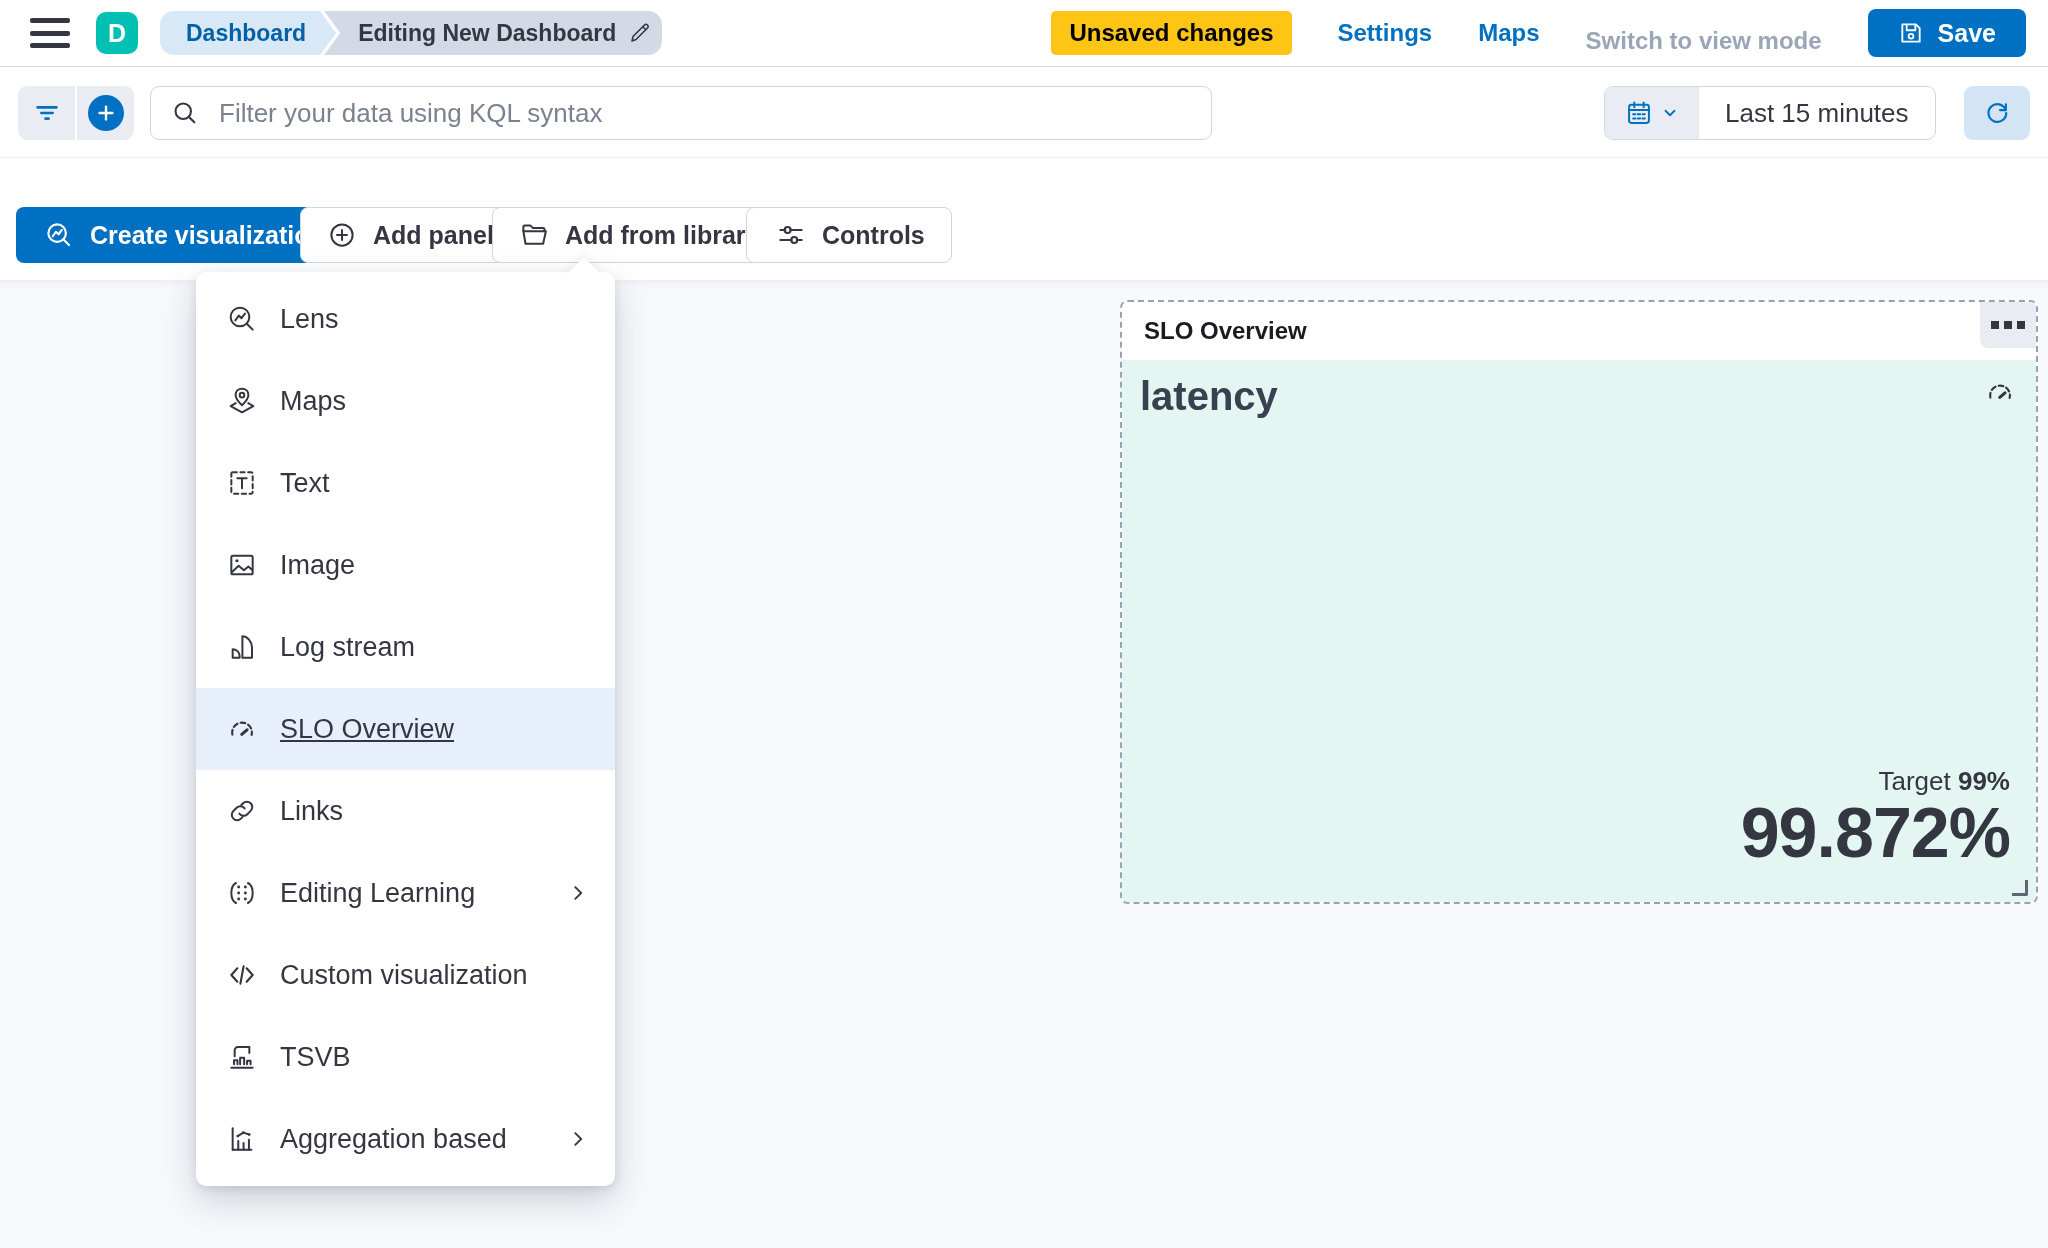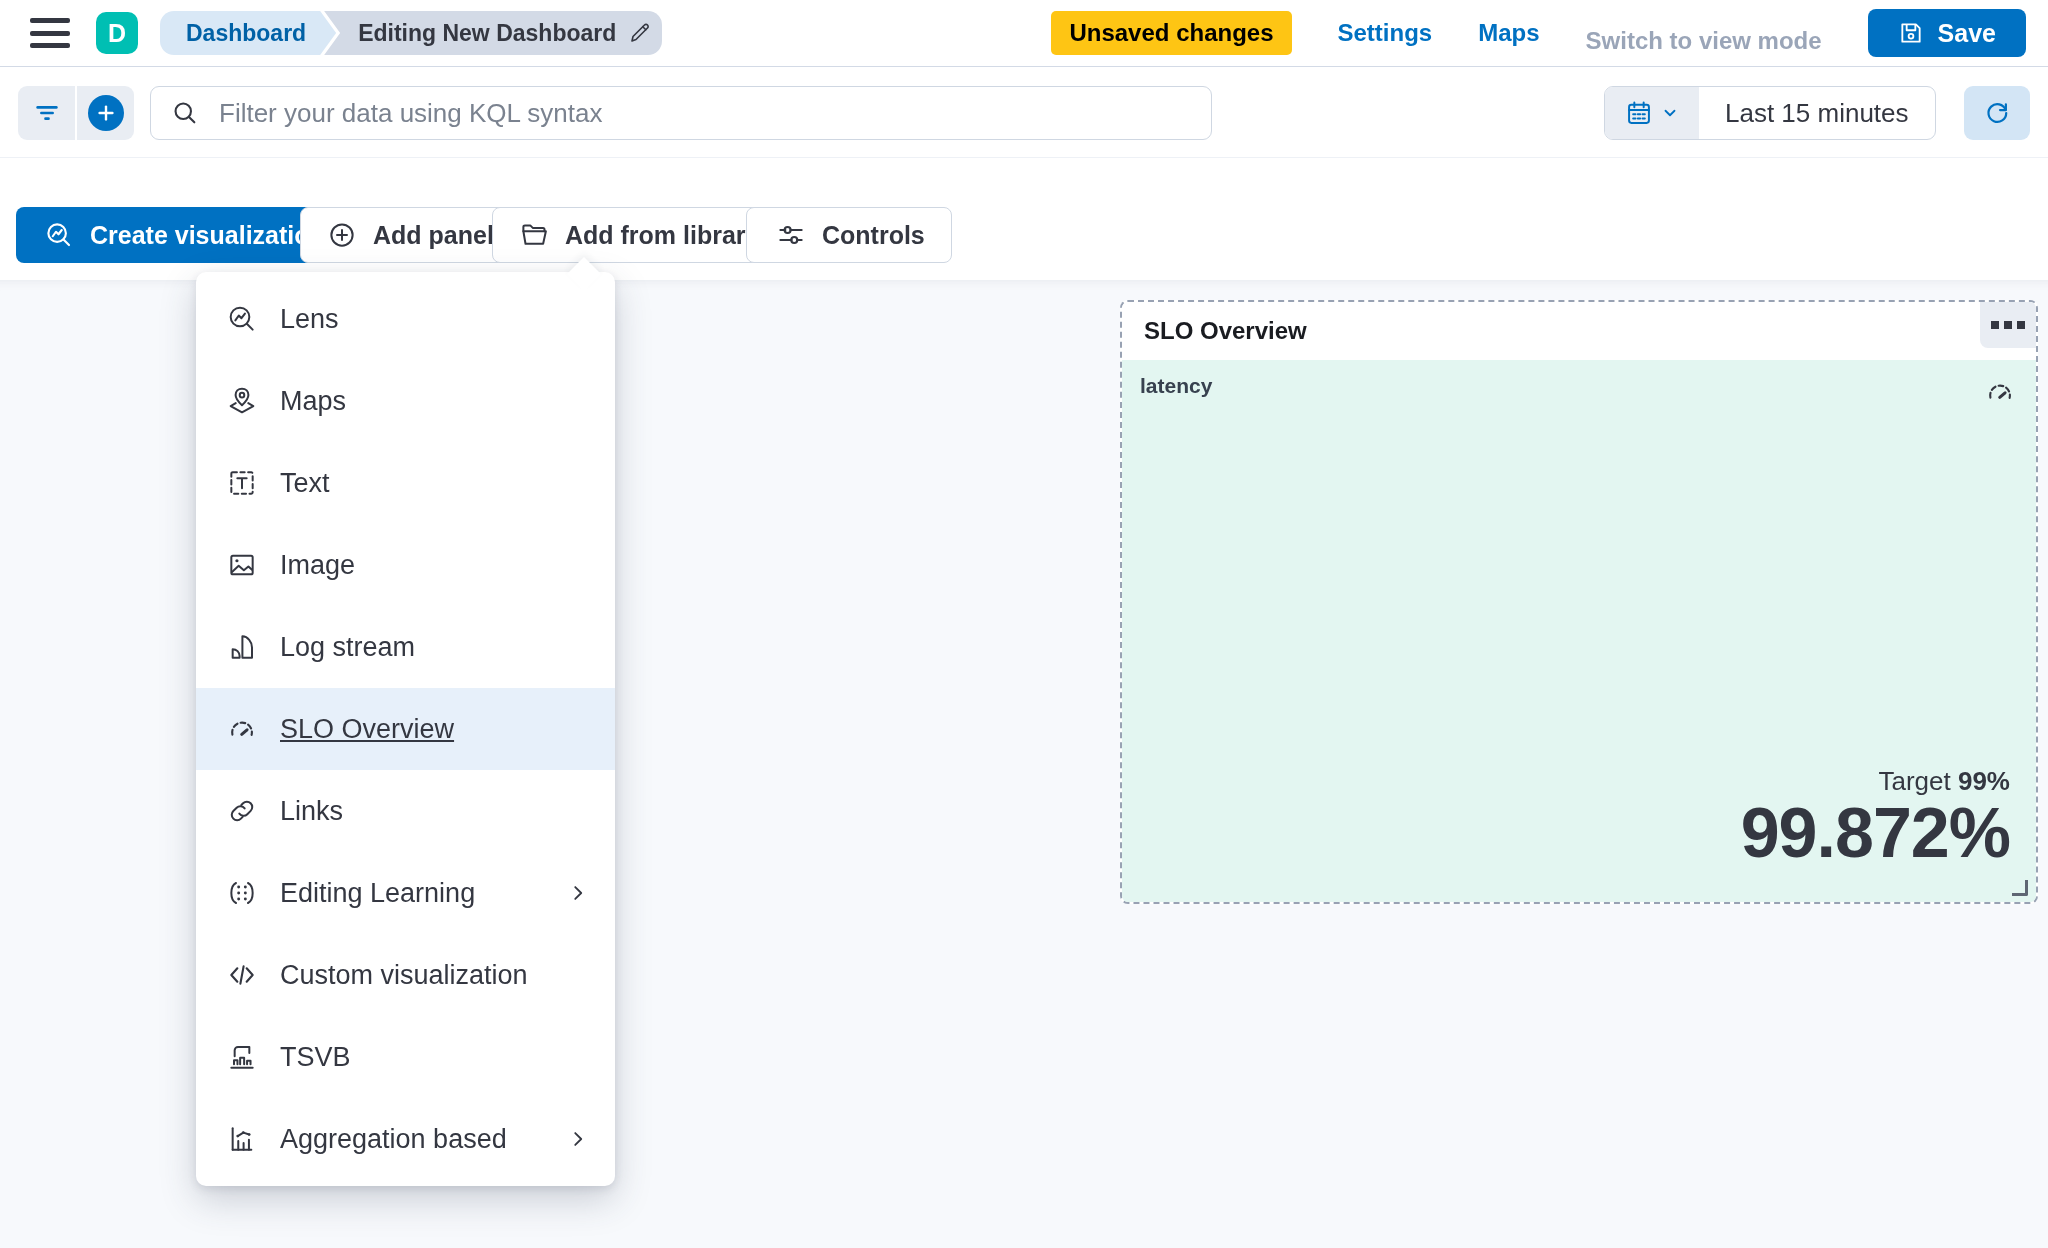--- a/index.html
+++ b/index.html
@@ -59,21 +59,21 @@
   .menu-item.highlighted .mi-label { text-decoration:underline; }
   .mi-chevron { margin-left:auto; color:#343741; display:flex; }
 
   
   .slo-panel { position:absolute; left:1120px; top:300px; width:918px; height:604px; background:#fff; border:2px dashed #98a2b3; border-radius:8px; overflow:hidden; z-index:5; }
   .slo-head { position:relative; height:58px; background:#fff; display:flex; align-items:center; padding:0 22px; }
   .slo-title { font-size:24px; font-weight:700; color:#1a1c21; }
   .slo-menu-btn { position:absolute; top:0; right:0; width:56px; height:46px; background:#e9edf3; border:none; border-radius:0 4px 0 8px; display:flex; align-items:center; justify-content:center; gap:5px; cursor:pointer; }
   .slo-menu-btn i { width:8px; height:8px; background:#343741; display:block; }
   .slo-body { position:relative; height:544px; background:#e3f6f1; }
-  .slo-metric { position:absolute; left:18px; top:14px; font-size:21px; font-weight:700; color:#37414f; }
+  .slo-metric { position:absolute; left:18px; top:14px; font-size:40px; font-weight:700; color:#37414f; }
   .slo-gauge { position:absolute; right:20px; top:16px; color:#343741; }
   .slo-figures { position:absolute; right:26px; bottom:34px; text-align:right; }
   .slo-target { font-size:26px; color:#343741; }
   .slo-target b { font-weight:700; }
   .slo-value { font-size:70px; font-weight:700; color:#343741; line-height:1.05; letter-spacing:-1px; }
   .resize-handle { position:absolute; right:8px; bottom:8px; width:16px; height:16px; border-right:3px solid #5e6673; border-bottom:3px solid #5e6673; border-bottom-right-radius:2px; }
 
   svg { display:block; }
 </style>
 </head>

